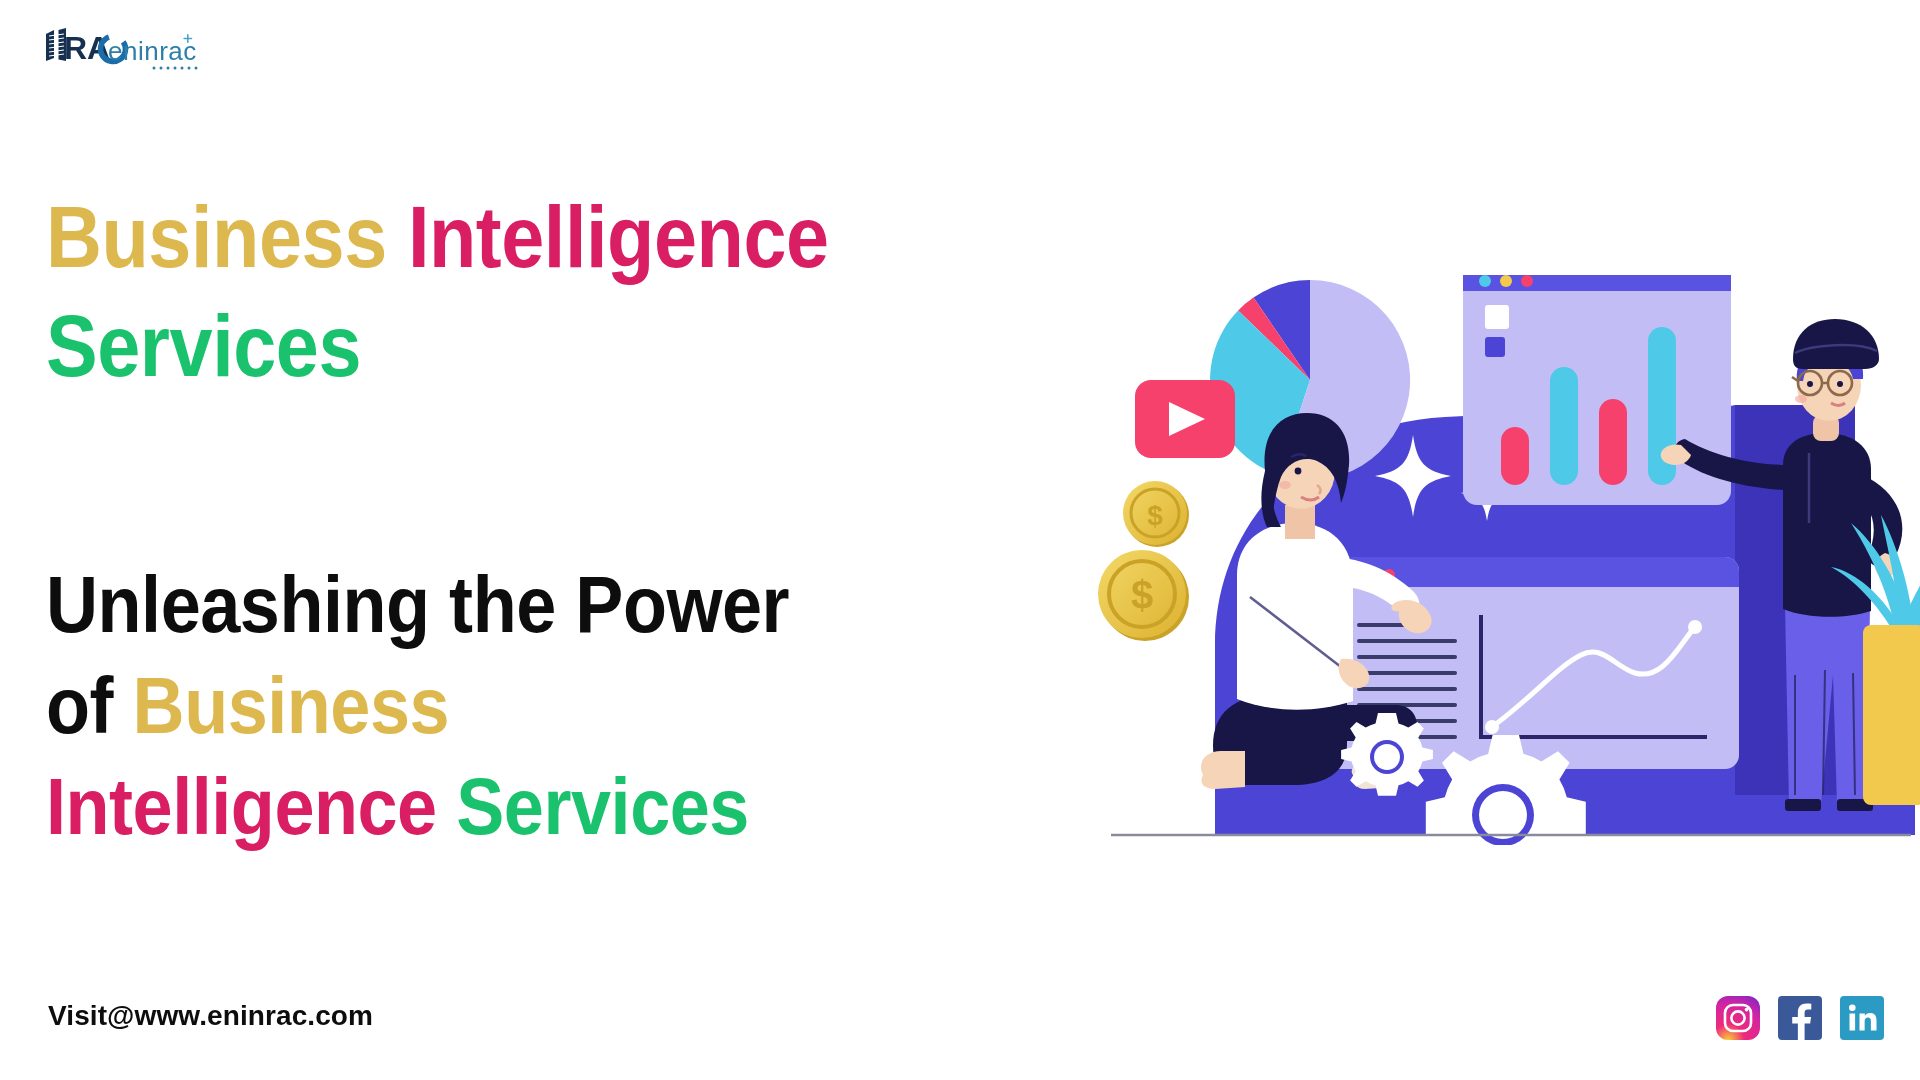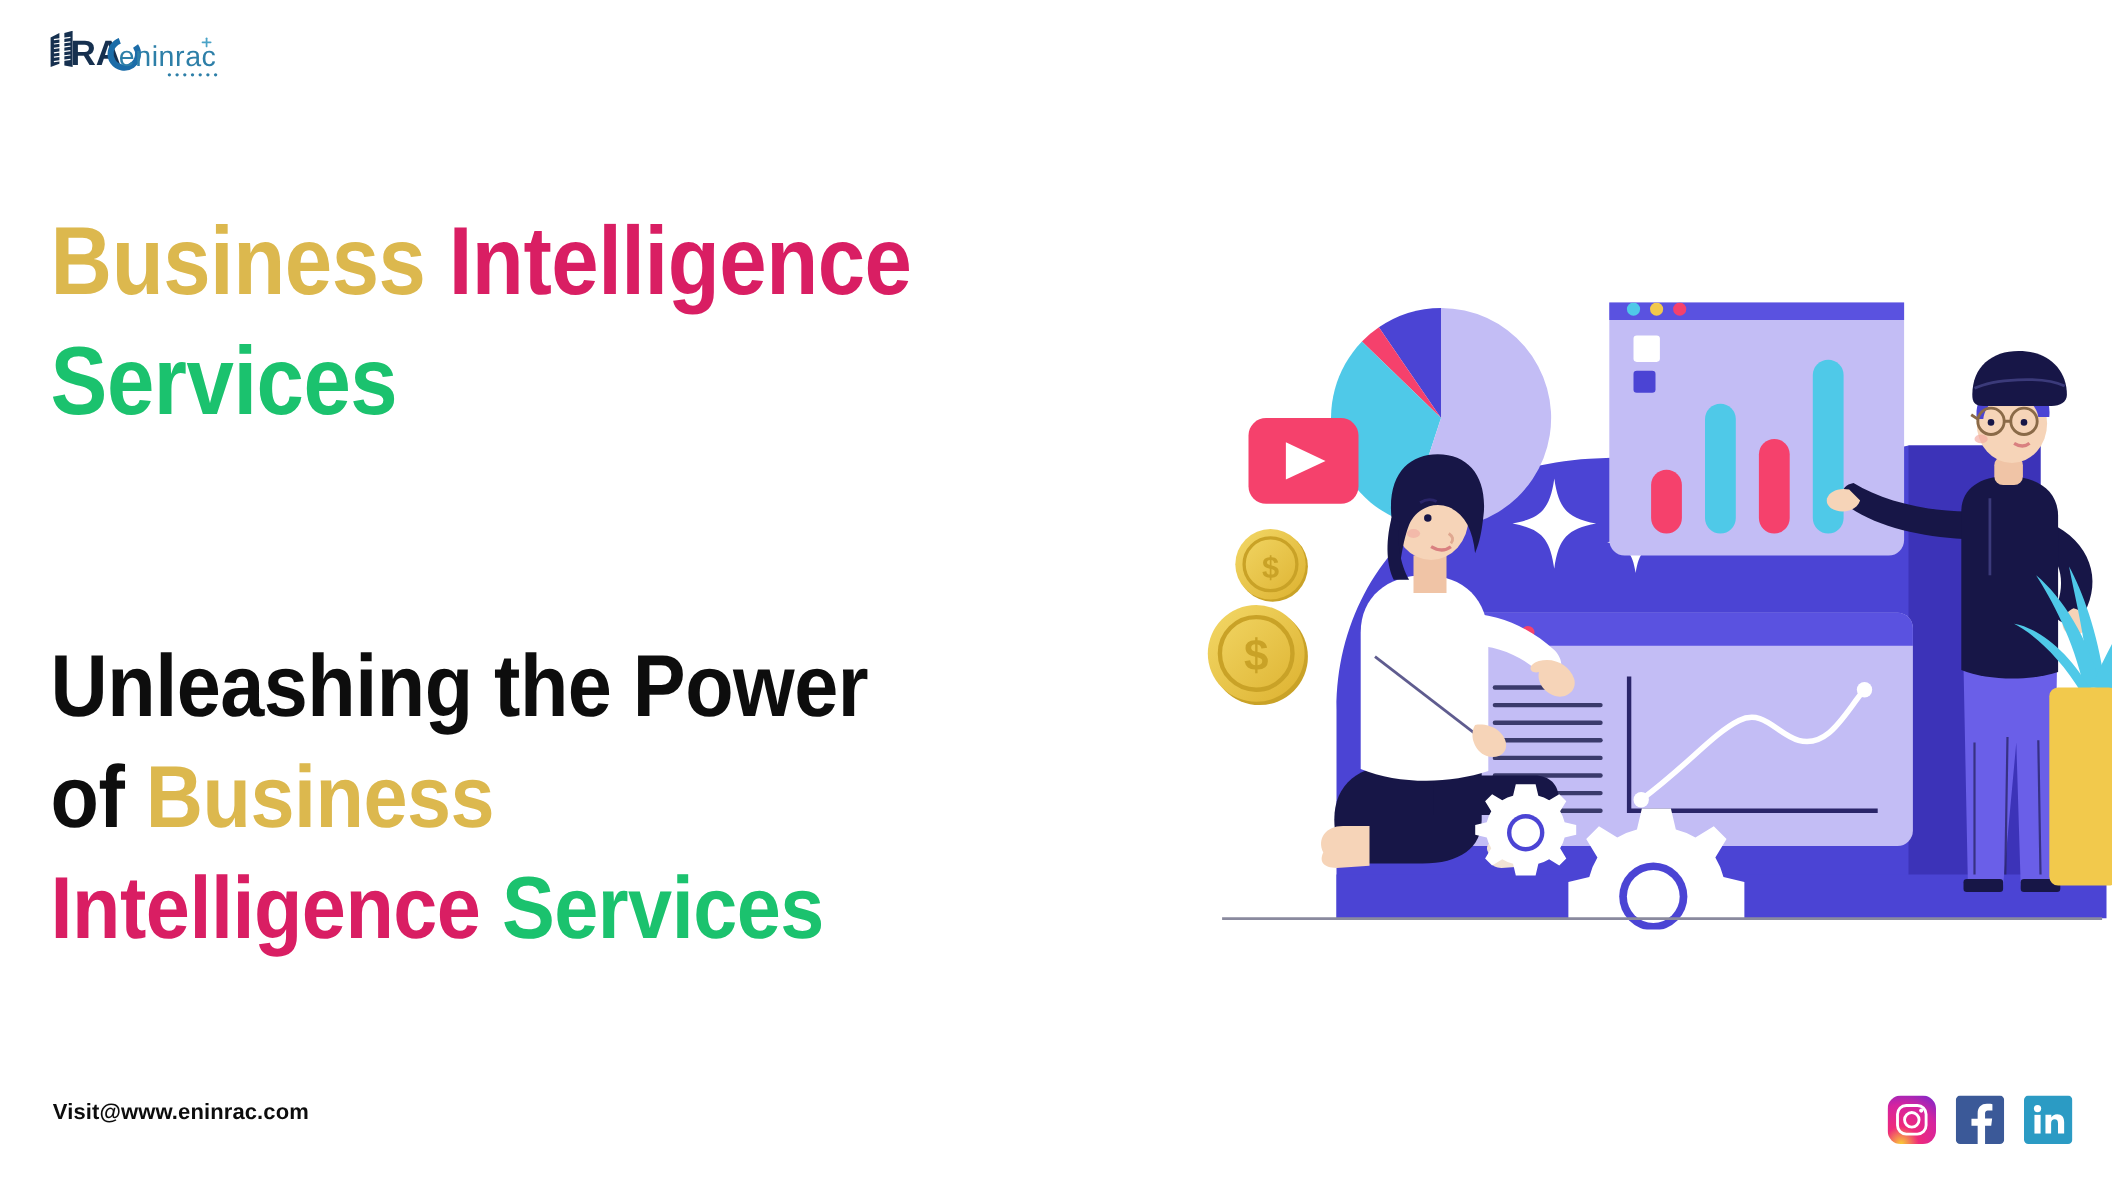--- a/index.html
+++ b/index.html
@@ -27,38 +27,38 @@
     white-space:nowrap;
     transform:scaleX(0.88);
     transform-origin:left center;
   }
   .gold { color:#dcb84e; }
   .pink { color:#d91e63; }
   .green{ color:#1bc26e; }
   .black{ color:#0d0d0d; }
 
   #subhead {
-    position:absolute; left:46px; top:555px; width:1100px;margin-top:19px;
+    position:absolute; left:46px; top:555px; width:1100px;
   }
   .s-line {
     font-family:"Liberation Sans Narrow","Liberation Sans", sans-serif;
     font-weight:700;
     font-size:80px;
     line-height:1.26;
     letter-spacing:-0.5px;
     white-space:nowrap;
     transform:scaleX(0.9);
     transform-origin:left center;
   }
 
   
   #visit {
     position:absolute; left:48px; top:1000px;
     font-family:"Liberation Sans", sans-serif;
-    font-weight:700; font-size:20px; color:#0d0d0d;
+    font-weight:700; font-size:28px; color:#0d0d0d;
     letter-spacing:0.1px;
   }
   #socials {
     position:absolute; right:36px; top:996px;
     display:flex; gap:18px; align-items:center;
   }
   .social { width:44px; height:44px; border-radius:10px; display:block; }
 
   
   #illustration {

